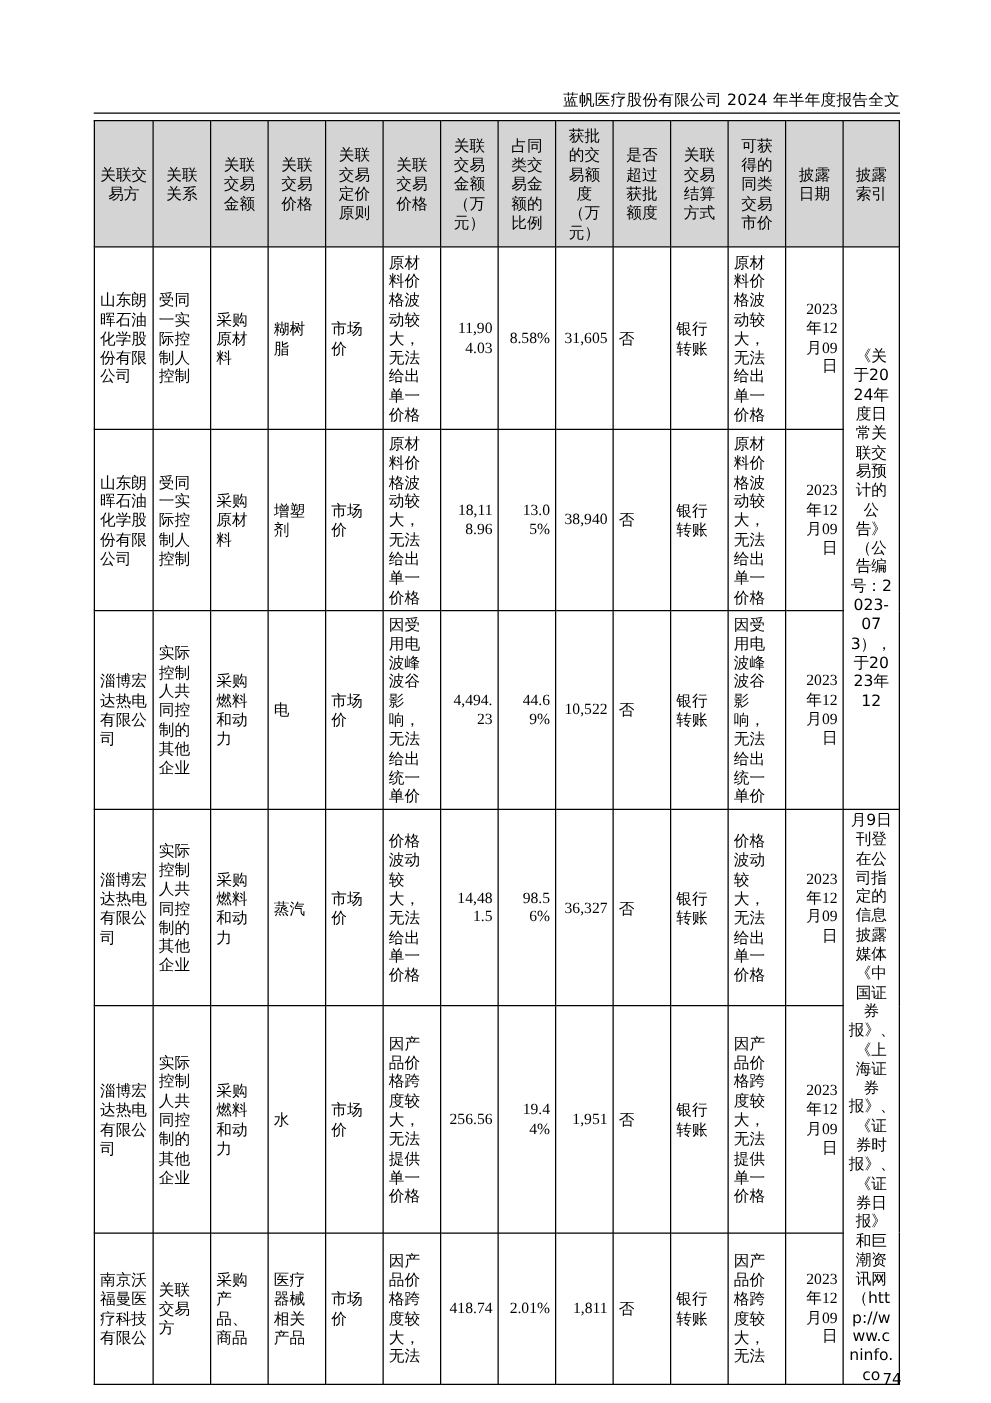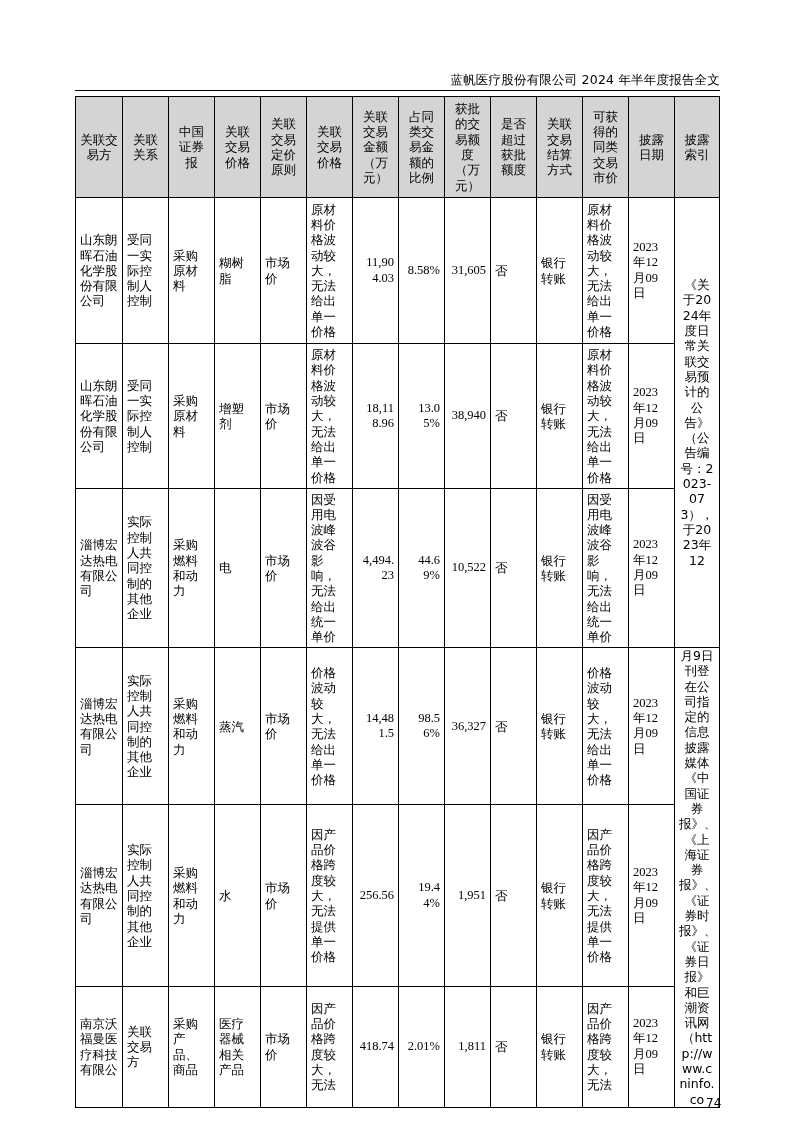--- a/index.html
+++ b/index.html
@@ -8,21 +8,21 @@
   .header { position:absolute; left:75px; top:54px; width:645px; height:20px;
             border-bottom:1px solid #000;margin-top:16px; }
   .header-title { position:absolute; right:0; top:2px; font-size:12.5px; letter-spacing:0.2px; }
   table.rt { position:absolute; left:75px; top:96px; border-collapse:collapse;
              table-layout:fixed; width:645px; }
   table.rt td, table.rt th { border:1px solid #000; padding:0 4px; font-size:12.5px;
              line-height:15.3px; vertical-align:middle; word-break:break-all; overflow:hidden; }
   table.rt th { background:#d4d4d4; font-weight:normal; text-align:center; height:100px; }
   .l { text-align:left;margin-left:40px; }
   .num { text-align:right; font-family:"Liberation Serif","DejaVu Serif",serif; font-size:12.5px; }
-  .serif { font-family:"Liberation Serif","DejaVu Serif",serif; }
+  .serif { font-family:"Liberation Serif","DejaVu Serif",serif;text-align:right; }
   td.idx { vertical-align:top; text-align:center; padding:0 2px;border-radius:16px; }
   .page-num { position:absolute; left:706px; top:1096px; font-size:12px; }
 </style>
 </head>
 <body>
 
 <div class="header">
   <span class="header-title">蓝帆医疗股份有限公司 2024 年半年度报告全文</span>
 </div>
 
@@ -40,21 +40,21 @@
       <col style="width:46px">
       <col style="width:46px">
       <col style="width:46px">
     <col style="width:46px">
       <col style="width:45px">
   </colgroup>
   <tbody>
       <tr>
     <th>关联交易方</th>
     <th>关联关系</th>
-    <th>中国证券报</th>
+    <th>关联交易金额</th>
     <th>关联交易价格</th>
     <th>关联交易定价原则</th>
     <th>关联交易价格</th>
     <th>关联交易金额（万元）</th>
     <th>占同类交易金额的比例</th>
     <th>获批的交易额度（万元）</th>
     <th>是否超过获批额度</th>
     <th>关联交易结算方式</th>
     <th>可获得的同类交易市价</th>
     <th>披露日期</th>

